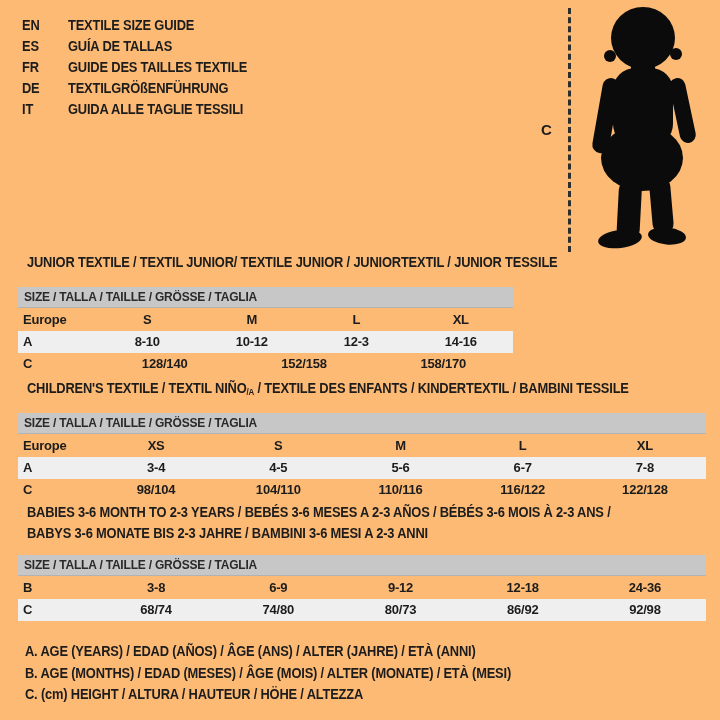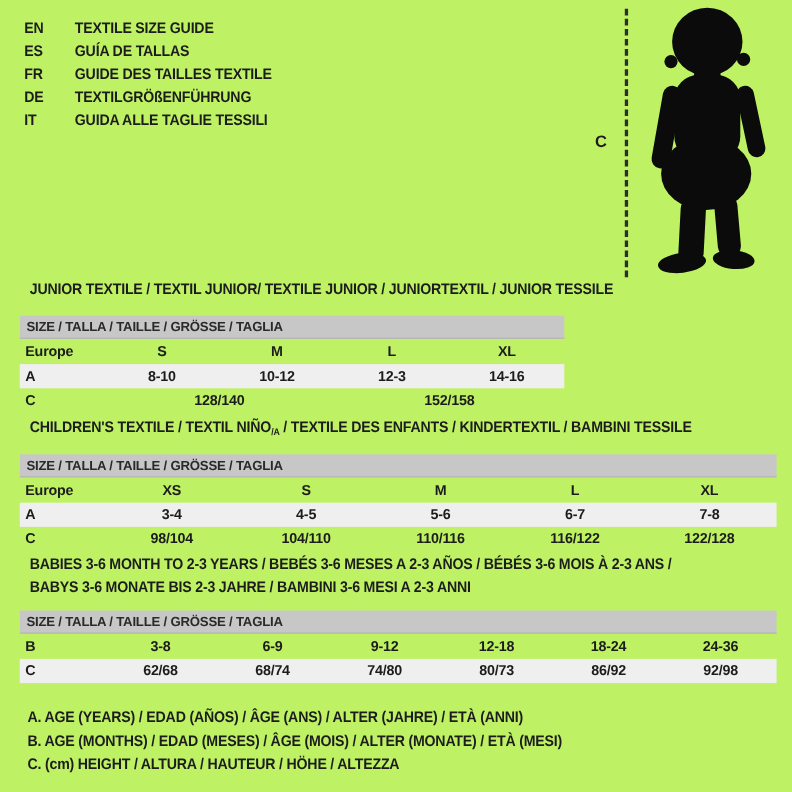--- a/index.html
+++ b/index.html
@@ -1,17 +1,17 @@
 <!DOCTYPE html>
 <html style="--bar-bg: #c7c7c7; --row-shaded: #efefef;"><head>
 <meta charset="utf-8">
 <style>
   html,body{margin:0;padding:0;background:#ffffff;}
   .page{
-    position:relative;width:720px;height:720px;background:#bef264;
+    position:relative;width:720px;height:720px;background:#fdba74;
     font-family:"Liberation Sans",sans-serif;color:#1c1c1c;overflow:hidden;
   }
   
   .languages{position:absolute;left:22px;top:15px;font-size:14px;font-weight:700;
     line-height:21px;letter-spacing:-0.2px;transform:scaleX(0.92);transform-origin:0 0;}
   .lang-row{display:flex;}
   .lang-code{width:50px;flex:0 0 50px;}
   
   .measure-line{position:absolute;left:568px;top:8px;height:244px;width:0;
     border-left:3px dashed #2d2d2d;}
@@ -94,20 +94,21 @@
       <span class="cell label">A</span>
       <span class="cell">8-10</span>
       <span class="cell">10-12</span>
       <span class="cell">12-3</span>
       <span class="cell">14-16</span>
     </div>
     <div class="row">
       <span class="cell label">C</span>
       <span class="cell">128/140</span>
       <span class="cell">152/158</span>
+      <span class="cell">158/170</span>
     </div>
   </div>
 
   <div class="sec-title" style="left:27px;top:378px;">
     <span>CHILDREN'S TEXTILE / TEXTIL NIÑO</span><span class="sub-small">/A</span><span> / TEXTILE DES ENFANTS / KINDERTEXTIL / BAMBINI TESSILE</span>
   </div>
   <div class="tbl" style="left:18px;top:413px;width:688px;">
     <div class="size-bar">SIZE / TALLA / TAILLE / GRÖSSE / TAGLIA</div>
     <div class="row">
       <span class="cell label">Europe</span>
@@ -140,26 +141,24 @@
     <div>BABYS 3-6 MONATE BIS 2-3 JAHRE / BAMBINI 3-6 MESI A 2-3 ANNI</div>
   </div>
   <div class="tbl" style="left:18px;top:555px;width:688px;">
     <div class="size-bar">SIZE / TALLA / TAILLE / GRÖSSE / TAGLIA</div>
     <div class="row">
       <span class="cell label">B</span>
       <span class="cell">3-8</span>
       <span class="cell">6-9</span>
       <span class="cell">9-12</span>
       <span class="cell">12-18</span>
-      <span class="cell">18-24</span>
       <span class="cell">24-36</span>
     </div>
     <div class="row shaded">
       <span class="cell label">C</span>
-      <span class="cell">62/68</span>
       <span class="cell">68/74</span>
       <span class="cell">74/80</span>
       <span class="cell">80/73</span>
       <span class="cell">86/92</span>
       <span class="cell">92/98</span>
     </div>
   </div>
 
   <div class="notes">
     <div>A. AGE (YEARS) / EDAD (AÑOS) / ÂGE (ANS) / ALTER (JAHRE) / ETÀ (ANNI)</div>

